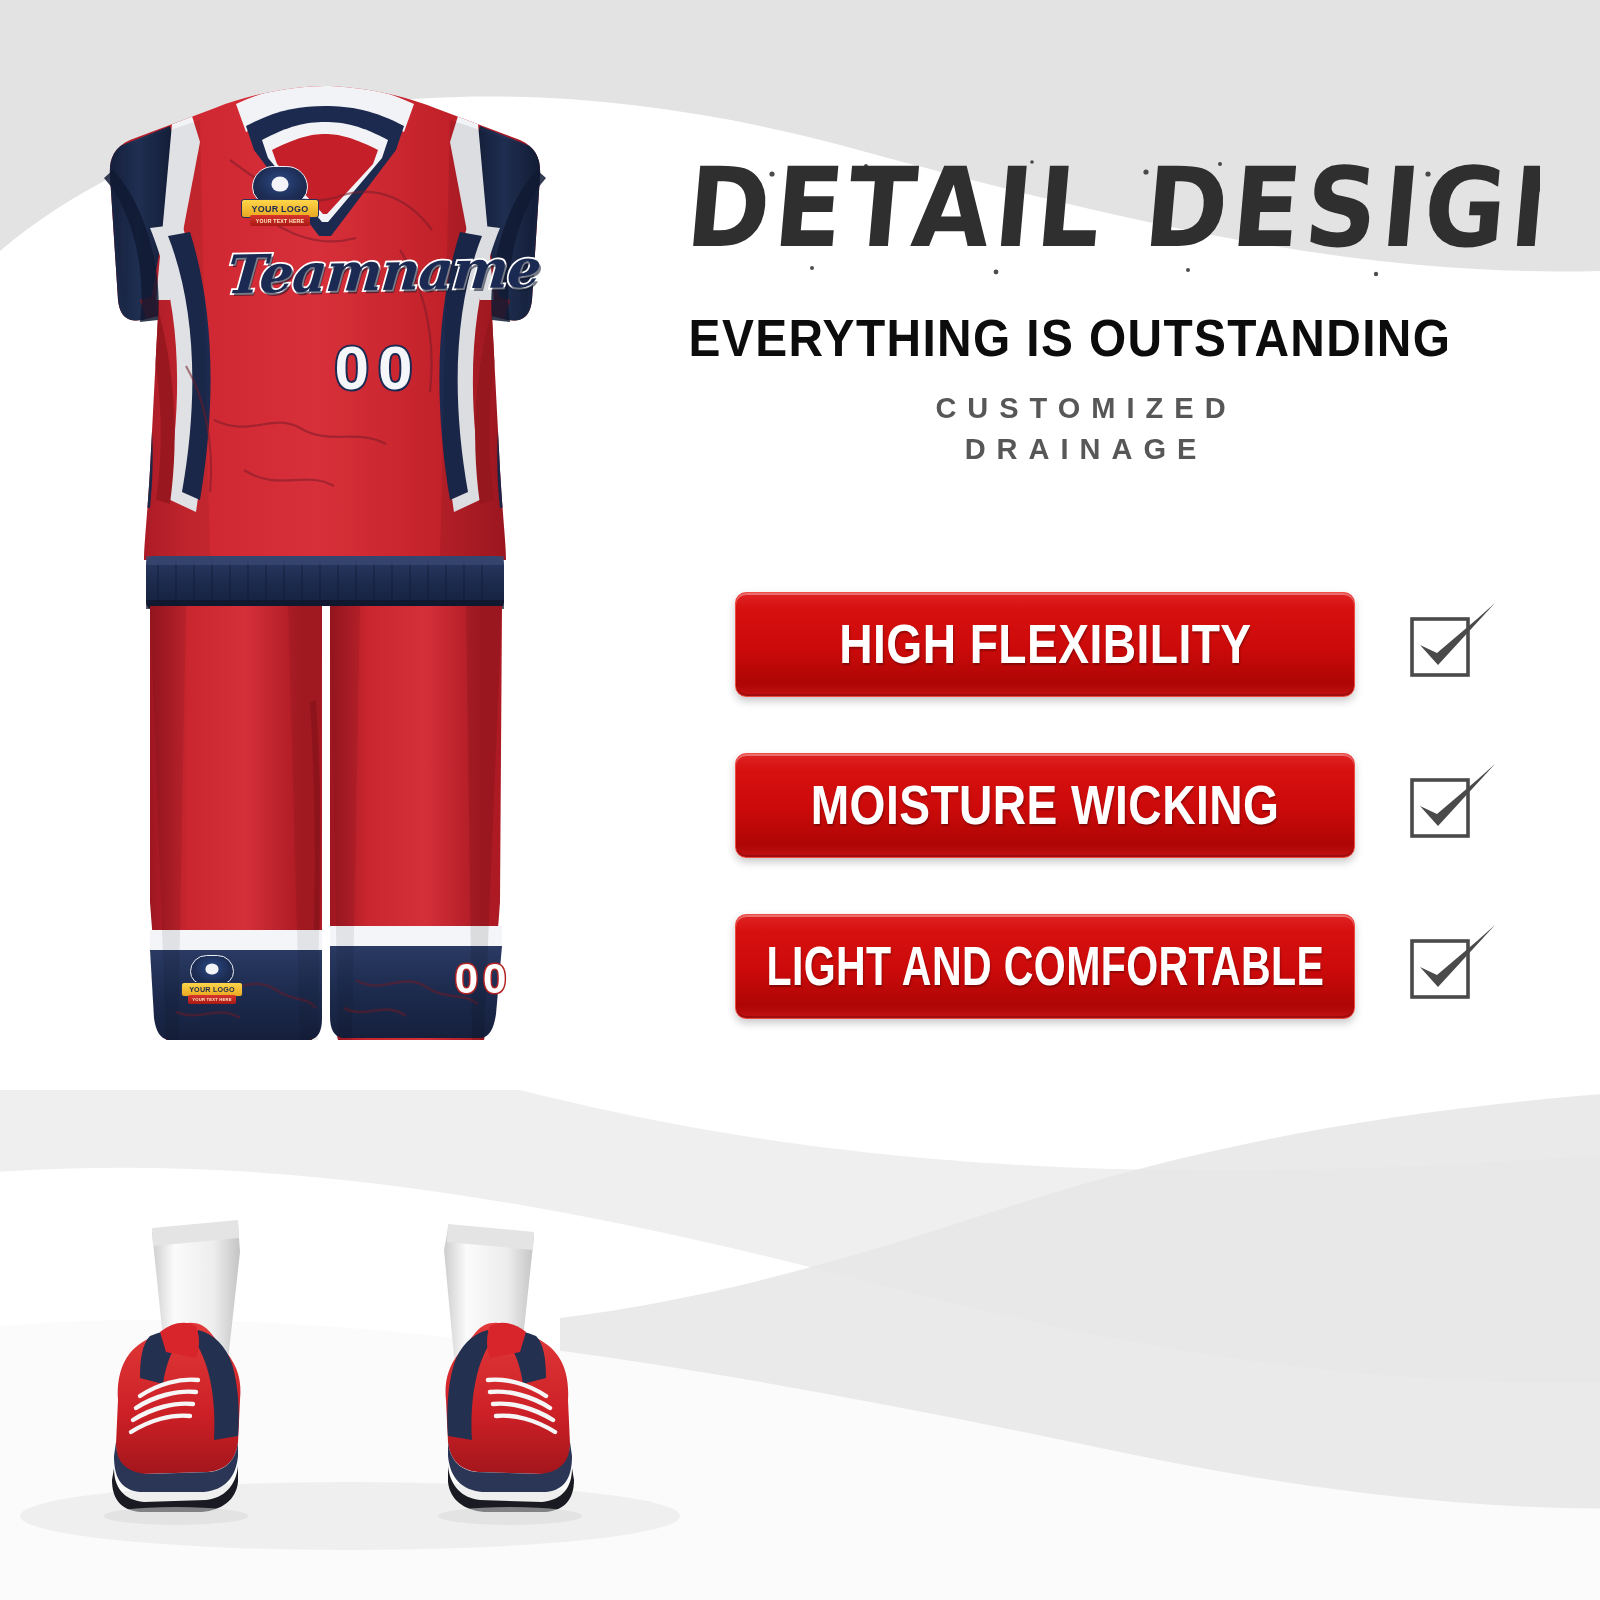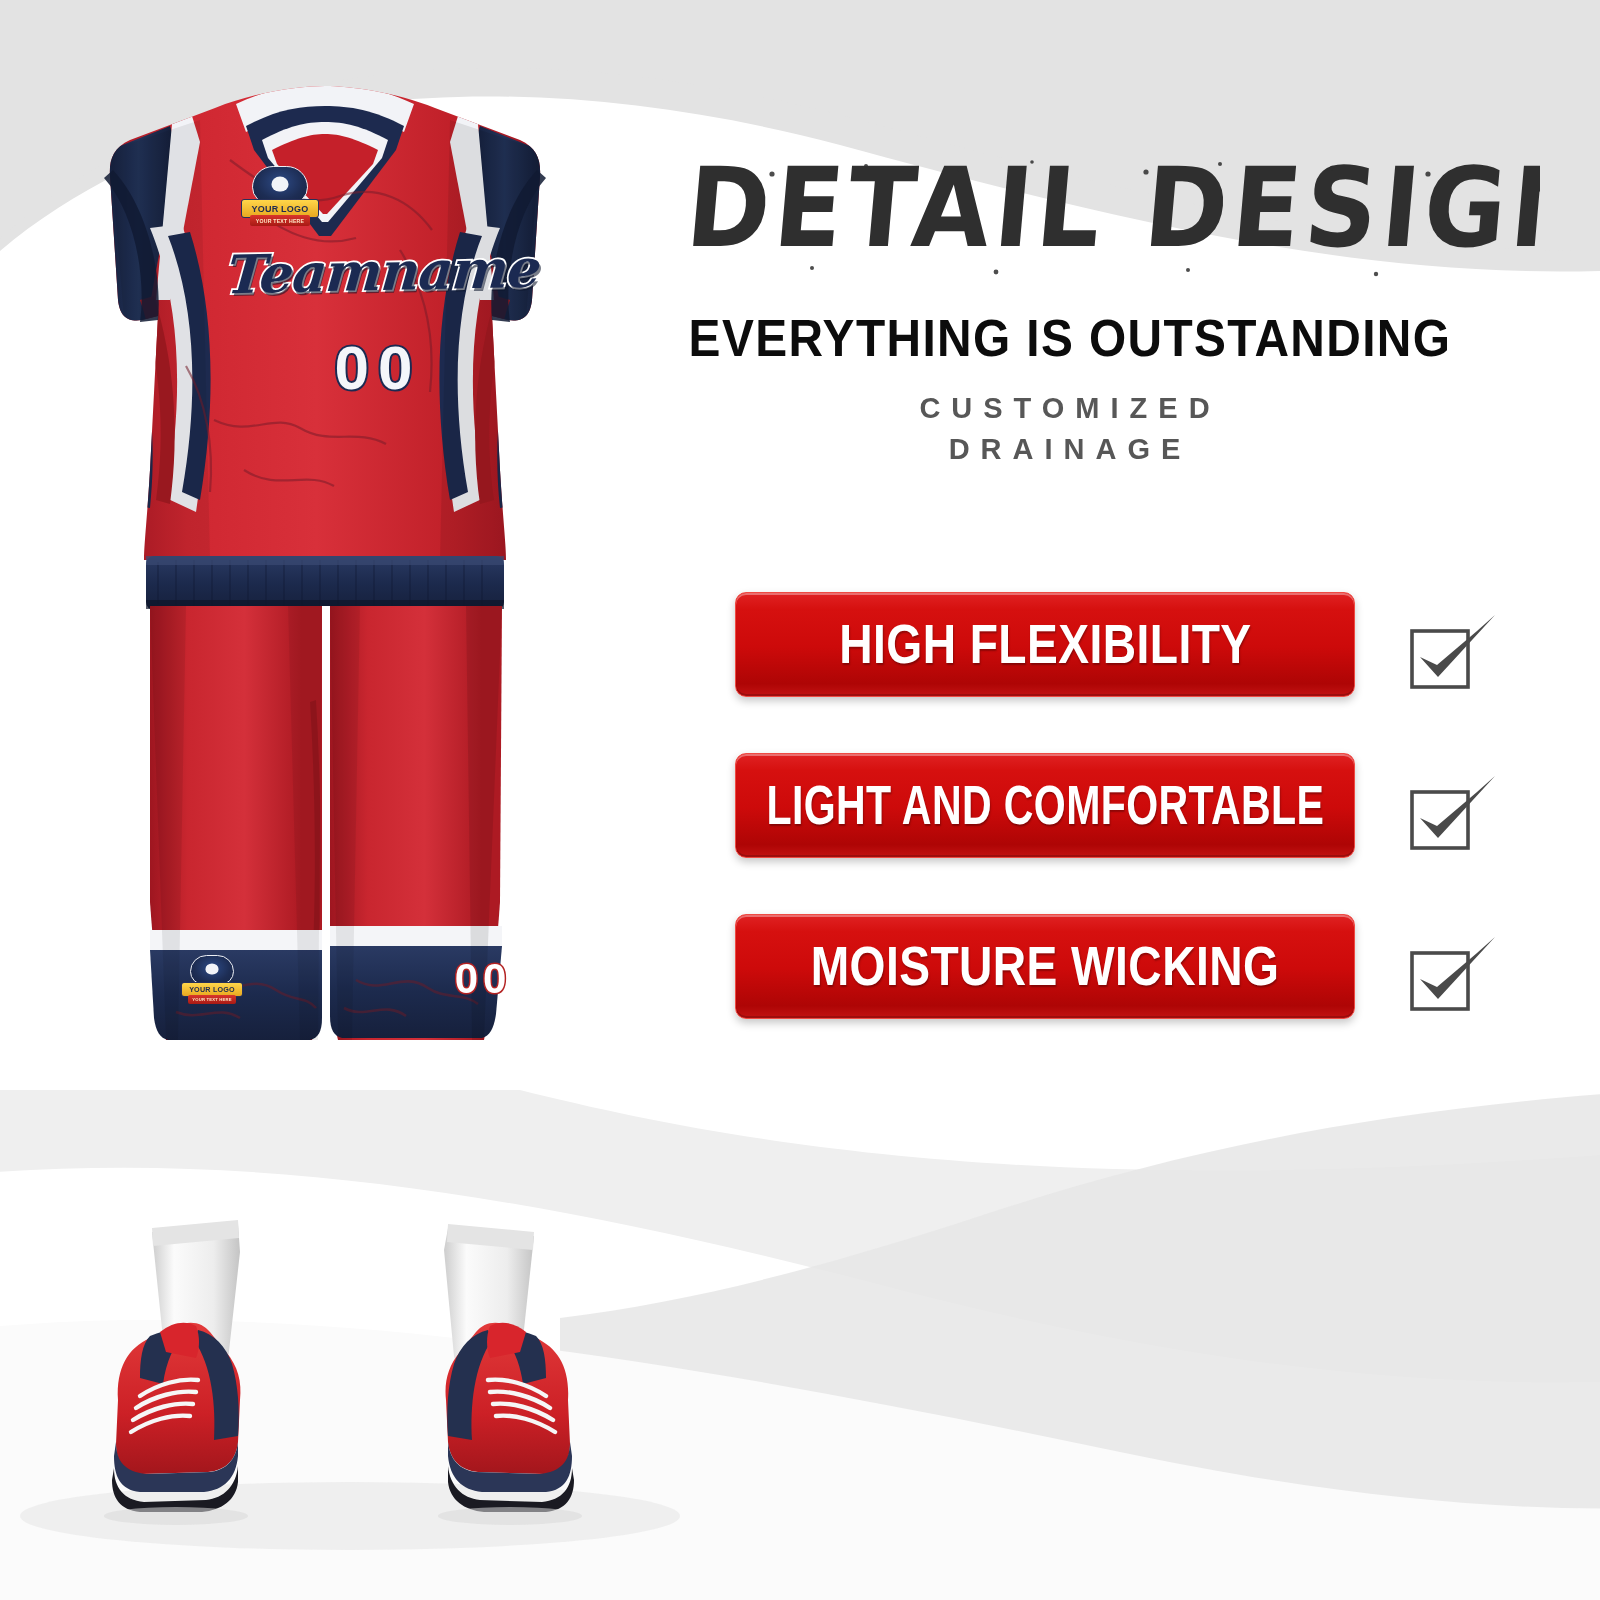--- a/index.html
+++ b/index.html
@@ -87,33 +87,33 @@
   }
   .headline svg { width:100%; height:100%; display:block; }
 
   .subhead {
     position:absolute; left:0; top:308px; width:940px; text-align:center;
     font-family:"Liberation Sans", sans-serif; font-weight:bold;
     font-size:52px; color:#0c0c0c; letter-spacing:1.5px;
     transform:scaleX(.92); transform-origin:center;
   }
   .taglines {
-    position:absolute; left:0; top:388px; width:940px; text-align:center;
+    position:absolute; left:16px; top:388px; width:940px; text-align:center;
   }
   .taglines .tl {
     font-family:"Liberation Sans", sans-serif; font-weight:bold;
     font-size:29px; color:#575757; letter-spacing:11px;
     line-height:1.42; white-space:nowrap;
   }
 
   
   .features { position:absolute; left:0; top:592px; width:1000px; }
   .feature-row {
     position:relative; height:105px; margin-bottom:56px;
-    display:flex; align-items:flex-end;
+    display:flex; align-items:center;
   }
   .badge {
     position:relative; width:620px; height:105px; margin-left:135px;
     border-radius:11px;
     background:linear-gradient(180deg,#e02223 0%,#d6100f 16%,#cd0a0a 52%,#ae0505 88%,#c21212 100%);
     box-shadow:0 4px 9px rgba(0,0,0,.22), inset 0 2px 0 rgba(255,255,255,.35),
                inset 0 -2px 0 rgba(0,0,0,.18);
     display:flex; align-items:center; justify-content:center;
     border:1px solid #ef4a43;
   }
@@ -462,33 +462,33 @@
         <div class="check">
           <svg viewBox="0 0 80 80">
             <rect x="9" y="14" width="56" height="56" fill="none" stroke="#4a4a4a" stroke-width="3.6"></rect>
             <path d="M17 40 L35 60 L92 -2 L74 14 L34 48 Z" fill="#4a4a4a"></path>
           </svg>
         </div>
       </div>
 
       <div class="feature-row">
         <div class="badge">
-          <span class="blabel" style="transform: scaleX(0.746988);">LIGHT AND COMFORTABLE</span>
+          <span class="blabel" style="transform: scaleX(0.84);">MOISTURE WICKING</span>
         </div>
         <div class="check">
           <svg viewBox="0 0 80 80">
             <rect x="9" y="14" width="56" height="56" fill="none" stroke="#4a4a4a" stroke-width="3.6"></rect>
             <path d="M17 40 L35 60 L92 -2 L74 14 L34 48 Z" fill="#4a4a4a"></path>
           </svg>
         </div>
       </div>
 
       <div class="feature-row">
         <div class="badge">
-          <span class="blabel" style="transform: scaleX(0.84);">MOISTURE WICKING</span>
+          <span class="blabel" style="transform: scaleX(0.746988);">LIGHT AND COMFORTABLE</span>
         </div>
         <div class="check">
           <svg viewBox="0 0 80 80">
             <rect x="9" y="14" width="56" height="56" fill="none" stroke="#4a4a4a" stroke-width="3.6"></rect>
             <path d="M17 40 L35 60 L92 -2 L74 14 L34 48 Z" fill="#4a4a4a"></path>
           </svg>
         </div>
       </div>
 
 

